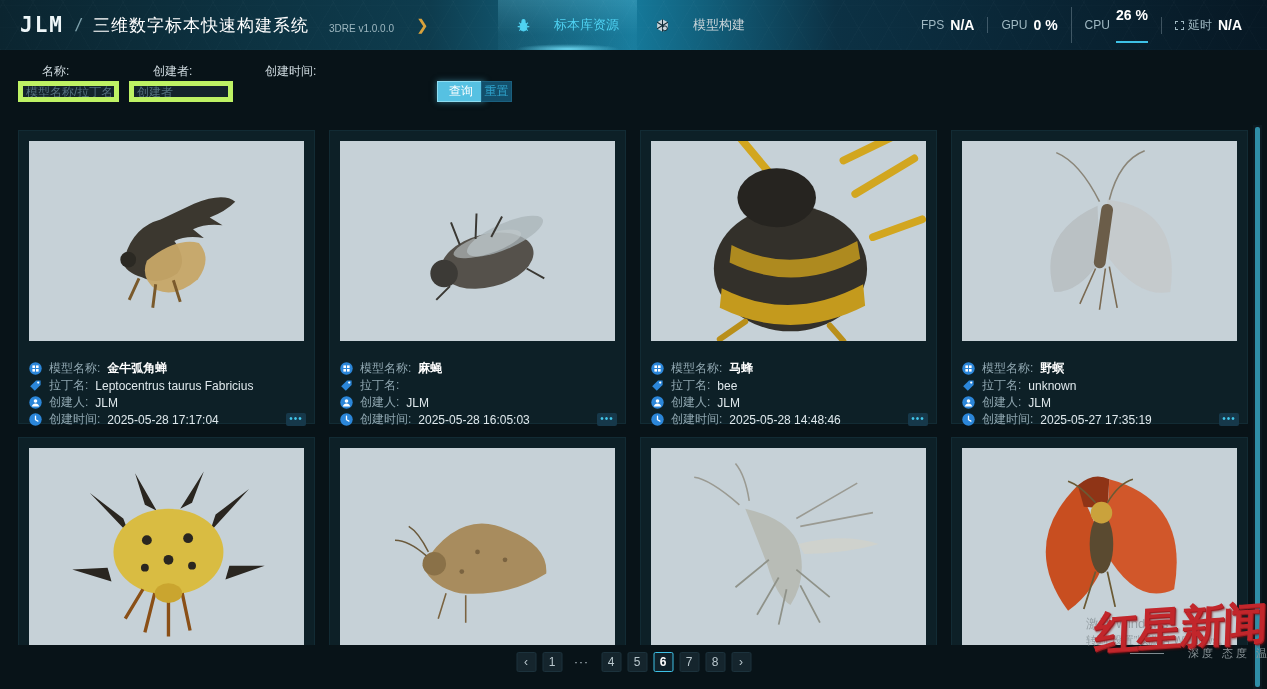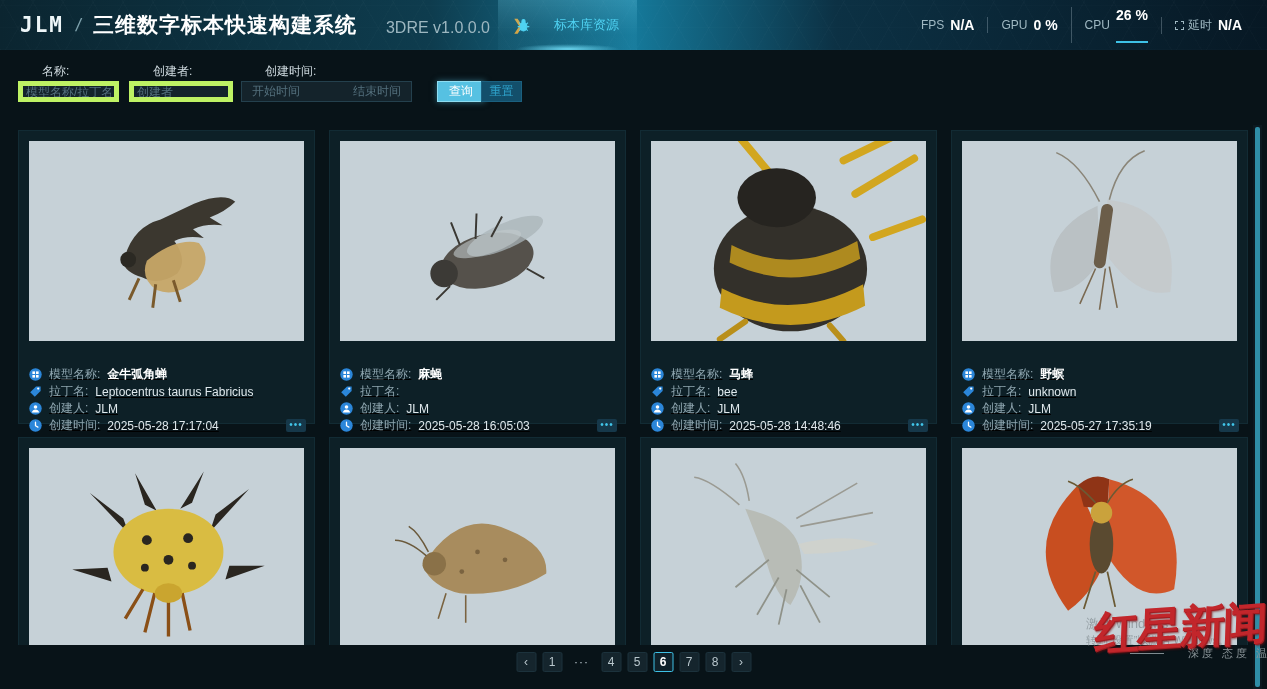--- a/index.html
+++ b/index.html
@@ -19,22 +19,22 @@
   .header .hexes {
     position:absolute; inset:0; opacity:.35;
     background-image:
       repeating-linear-gradient(60deg, rgba(255,255,255,.045) 0 1px, transparent 1px 26px),
       repeating-linear-gradient(-60deg, rgba(255,255,255,.045) 0 1px, transparent 1px 26px),
       repeating-linear-gradient(0deg, rgba(255,255,255,.03) 0 1px, transparent 1px 22px);
   }
   .brand { position:absolute; left:20px; top:0; height:50px; display:flex; align-items:center; gap:12px; }
   .logo { color:#eef6f8; font-size:21px; font-weight:bold; letter-spacing:2px; font-family:"DejaVu Sans Mono",monospace; }
   .slash { color:#7fa3ae; font-size:18px; font-weight:300; transform:skewX(-10deg); }
-  .app-title { color:#ffffff; font-size:21px; font-weight:bold; letter-spacing:1px; }
-  .version { color:#9db7c0; font-size:16px; margin-left:17px; margin-top:6px; }
+  .app-title { color:#ffffff; font-size:17px; font-weight:normal; letter-spacing:1px; }
+  .version { color:#9db7c0; font-size:10px; margin-left:8px; margin-top:6px; }
   .header-arrow { color:#d9a23c; font-size:15px; margin-left:10px; font-weight:bold; }
   .tabs { position:absolute; left:498px; top:0; height:50px; display:flex; }
   .tab { position:relative; height:50px; display:flex; align-items:center; gap:23px; padding:0 18px;
          color:#c9d4d9; font-size:13px; cursor:pointer; }
   .tab.active {
     color:#4fd2f2;
     background:linear-gradient(180deg, rgba(130,225,250,.22), rgba(130,225,250,.04) 70%);
   }
   .tab.active::after {
     content:""; position:absolute; left:12%; right:12%; bottom:-4px; height:10px;
@@ -68,21 +68,21 @@
   
   .card {
     position:absolute; width:297px; background:#0d2027; border:1px solid #122b34; padding:10px 10px 8px;
   }
   .row1 { top:130px; height:294px; }
   .row2 { top:437px; height:294px; }
   .photo {
     width:100%; height:200px; background:#c6d1d7; overflow:hidden; position:relative;
   }
   .photo svg { position:absolute; inset:0; width:100%; height:100%; }
-  .meta { margin-top:25px; position:relative;text-decoration:underline; }
+  .meta { margin-top:19px; position:relative; }
   .mrow { display:flex; align-items:center; gap:7px; height:17px; }
   .mrow .micon { flex:0 0 13px; display:flex; }
   .mlabel { color:#8fa6b0; font-size:12px; white-space:nowrap; }
   .mvalue { color:#dfe8ec; font-size:12px; white-space:nowrap; overflow:hidden; text-overflow:ellipsis; }
   .mvalue.strong { color:#ffffff; font-weight:bold; }
   .more-btn {
     position:absolute; right:-2px; bottom:2px; width:20px; height:13px; background:#16384a;
     border-radius:2px; color:#41c6ea; font-size:10px; line-height:11px; text-align:center;
     letter-spacing:1px; cursor:pointer;
   }
@@ -131,20 +131,30 @@
       <div class="tab active">
         <span class="ticon">
           <svg width="15" height="15" viewBox="0 0 16 16" fill="none" stroke="#4fd2f2" stroke-width="1.2">
             <ellipse cx="8" cy="9.2" rx="3.6" ry="4.6" fill="#4fd2f2"></ellipse>
             <circle cx="8" cy="3.4" r="1.7" fill="#4fd2f2"></circle>
             <path d="M3.2 5l2.1 2M12.8 5l-2.1 2M1.8 9.2h2.4M11.8 9.2h2.4M3.4 13.4l2.1-1.7M12.6 13.4l-2.1-1.7"></path>
           </svg>
         </span>
         <span>标本库资源</span>
       </div>
+      <div class="tab">
+        <span class="ticon">
+          <svg width="15" height="15" viewBox="0 0 16 16">
+            <path d="M8 1.3 13.7 4.6v6.8L8 14.7 2.3 11.4V4.6Z" fill="#c9d4d9"></path>
+            <path d="M8 1.3v13.4M2.3 4.6l11.4 6.8M13.7 4.6 2.3 11.4" stroke="#0d2a35" stroke-width="1.1"></path>
+            <circle cx="10.5" cy="11" r="2.6" fill="#c9d4d9" stroke="#0d2a35" stroke-width="1"></circle>
+          </svg>
+        </span>
+        <span>模型构建</span>
+      </div>
     </div>
 
     <div class="stats">
       <div class="stat">
         <span class="slabel">FPS</span>
         <span class="svalue">N/A</span>
       </div>
       <div class="stat">
         <span class="slabel">GPU</span>
         <span class="svalue">0 %</span>
@@ -162,26 +172,22 @@
       </div>
     </div>
   </div>
 
   <div class="filters">
     <span class="flabel" style="left:18px">名称:</span>
     <input class="finput" style="left: 18px; width: 101px;" placeholder="模型名称/拉丁名">
     <span class="flabel" style="left:129px">创建者:</span>
     <input class="finput" style="left: 129px; width: 104px;" placeholder="创建者">
     <span class="flabel" style="left:241px">创建时间:</span>
-    <div class="daterange" style="left:241px; width:171px">
-      <span>开始时间</span>
-      <span>结束时间</span>
-    </div>
     <button class="btn btn-query" style="left:437px; width:48px">查询</button>
-    <button class="btn btn-reset" style="left:481px; width:41px">重置</button>
+    <button class="btn btn-reset" style="left:481px; width:31px">重置</button>
   </div>
 
   <div class="card row1" style="left:18px">
     <div class="photo" aria-label="treehopper-specimen-photo">
       <svg viewBox="0 0 280 200" preserveAspectRatio="xMidYMid meet">
         <path d="M96 122 Q104 86 134 78 L168 62 Q198 50 210 60 Q200 70 184 76 L197 84 Q180 82 167 88 L178 97 Q160 94 148 100 Q162 120 151 133 Q132 146 115 137 Q98 132 96 122Z" fill="#3b372f"></path>
         <circle cx="101" cy="119" r="8" fill="#2b2923"></circle>
         <path d="M120 120 Q150 96 173 102 Q187 118 172 139 Q150 158 130 150 Q113 138 120 120Z" fill="#c7a767" opacity=".95"></path>
         <path d="M112 138 102 160 M129 144 126 168 M147 140 154 162" stroke="#7a5a2c" stroke-width="3" fill="none"></path>
       </svg>

